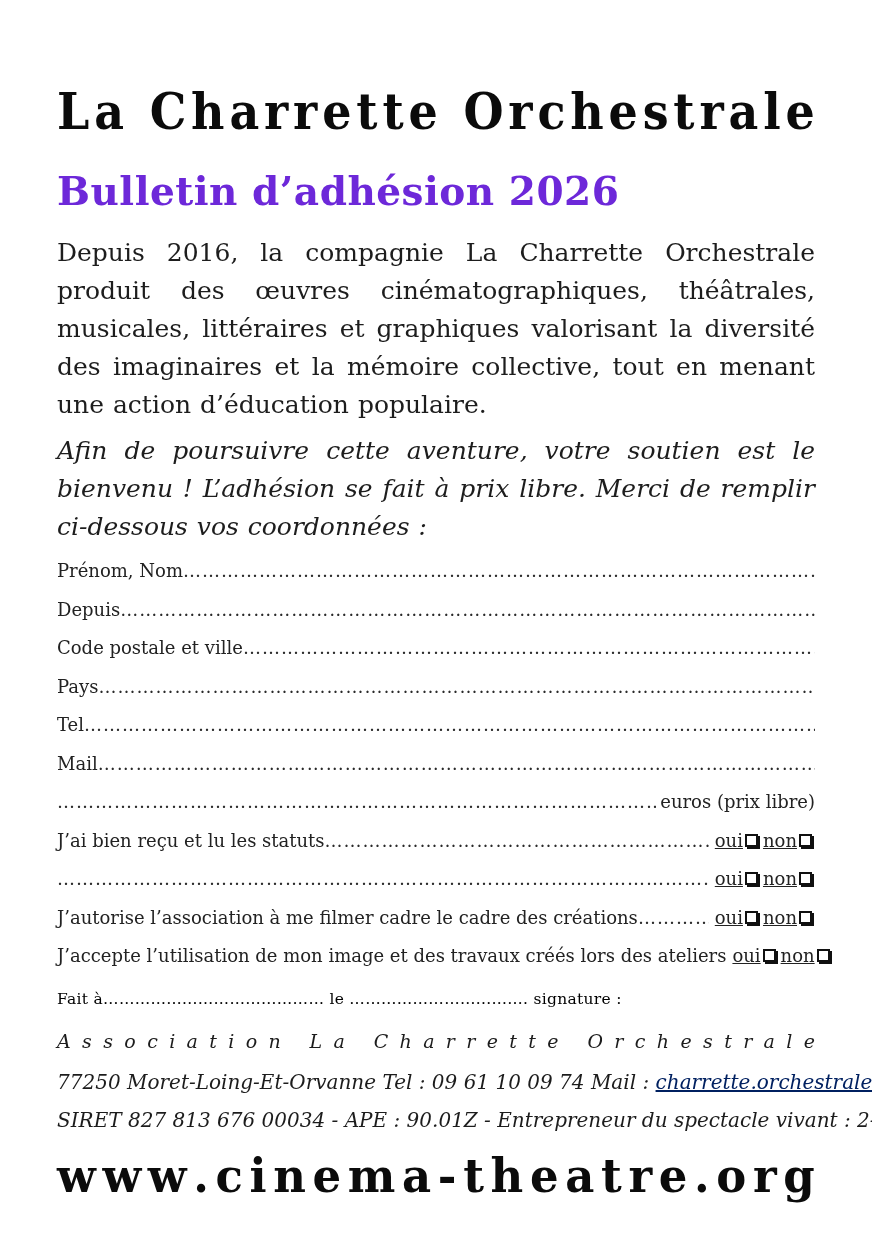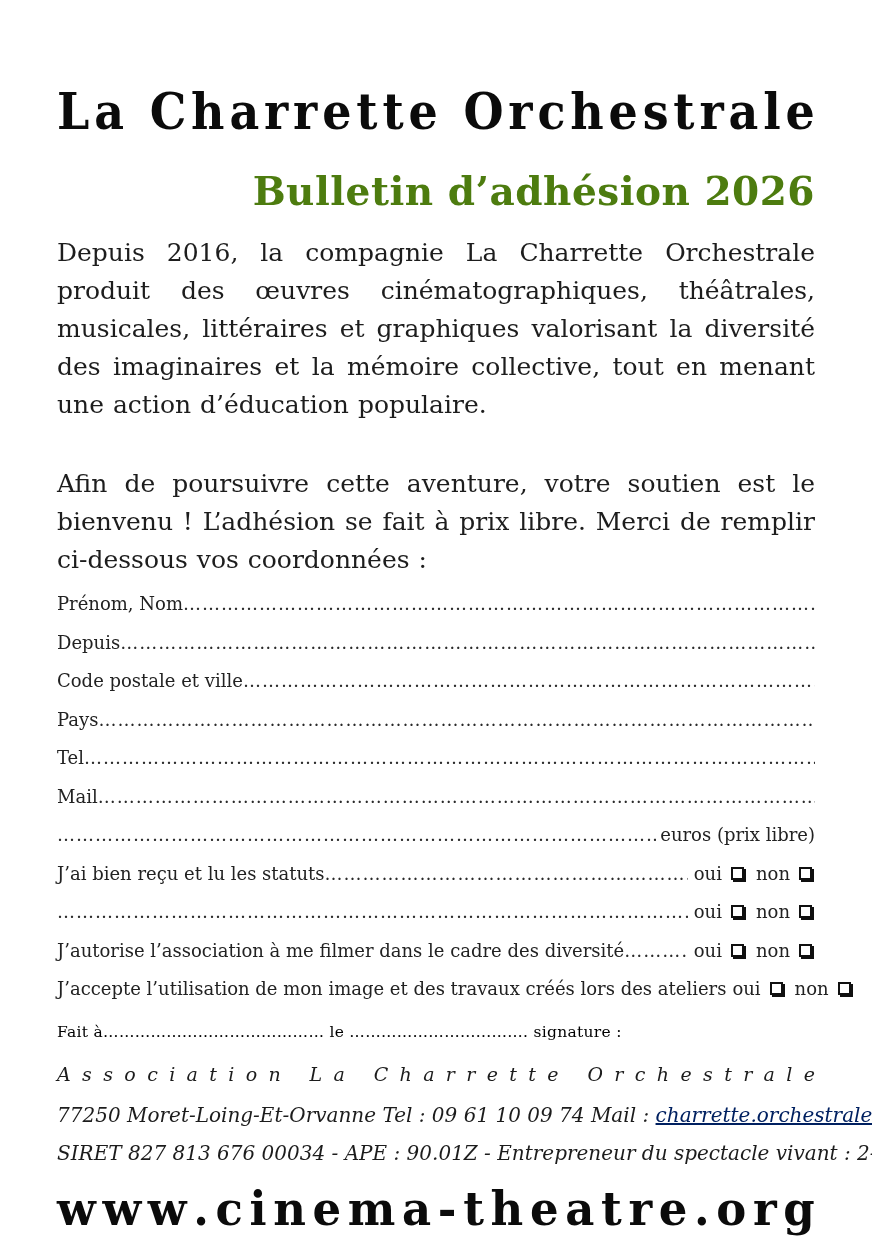--- a/index.html
+++ b/index.html
@@ -16,49 +16,49 @@
   }
   
   .char-justify { width:100%; }
   .title {
     font-size:46px; font-weight:bold; color:#0b0b0b;
     transform:scaleY(1.10); transform-origin:top;
     height:54px; line-height:50px;
   }
   .subtitle {
     margin-top:30px;
-    text-align:right;
-    font-size:39px; font-weight:bold; color:#4d7c0f;
+    text-align:left;
+    font-size:39px; font-weight:bold; color:#6d28d9;
     letter-spacing:0.5px;
   }
   .body-par {
     font-size:25px; line-height:38px;
     text-align:justify; color:#1d1d1d;
     word-spacing:1px;
   }
   .p1 { margin-top:20px; }
-  .p2 { margin-top:41px; }
+  .p2 { margin-top:8px;font-style:italic; }
   .form-block { margin-top:14px; }
   .dotline {
     display:flex; align-items:baseline;
     height:38.5px;
     font-size:18px; color:#222;
     white-space:nowrap;
   }
   .dotline .label { flex:0 0 auto; }
   .dots {
     flex:1 1 auto;
     overflow:hidden;
     white-space:nowrap;
     letter-spacing:1px;
     color:#2a2a2a;
     min-width:0;
   }
   .trailer { flex:0 0 auto; padding-left:4px; }
-  .ouinon { flex:0 0 auto; display:inline-flex; align-items:center; gap:9px; padding-left:6px; }
+  .ouinon { flex:0 0 auto; display:inline-flex; align-items:center; gap:2px; padding-left:6px;text-decoration:underline; }
   .cb {
     display:inline-block;
     width:13px; height:13px;
     border:2px solid #101010;
     box-shadow:2px 2px 0 #101010;
     background:#ffffff;
     margin-right:3px;
   }
   .signature-line {
     margin-top:6px;
@@ -178,21 +178,21 @@
     <div class="dotline">
       <span class="dots">……………………………………………………………………………………………………………………………………………………………………..</span>
       <span class="ouinon">
         <span>oui</span>
         <span class="cb"></span>
         <span>non</span>
         <span class="cb"></span>
       </span>
     </div>
     <div class="dotline">
-      <span class="label">J’autorise l’association à me filmer dans le cadre des diversité</span>
+      <span class="label">J’autorise l’association à me filmer cadre le cadre des créations</span>
       <span class="dots">……………………………………………………………………………………………………………………………………………………………………..</span>
       <span class="ouinon">
         <span>oui</span>
         <span class="cb"></span>
         <span>non</span>
         <span class="cb"></span>
       </span>
     </div>
     <div class="dotline">
       <span class="label">J’accepte l’utilisation de mon image et des travaux créés lors des ateliers</span>

